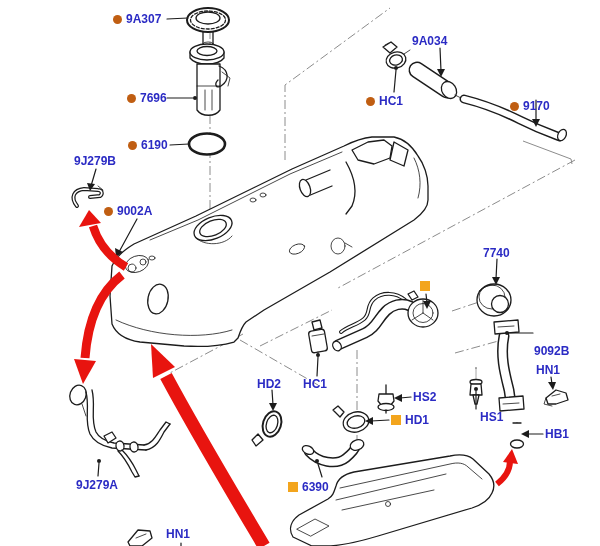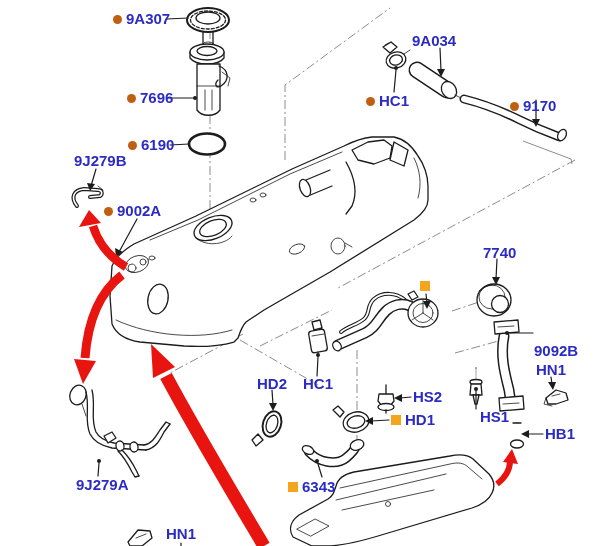--- a/index.html
+++ b/index.html
@@ -4,21 +4,21 @@
 <style>
   :root{
     --label:#2b2bc4; --bullet:#c05e12; --square:#f3a51d;
     --arrow:#e8140f; --line:#1c1c1c; --construction:#8c8c8c; --bg:#ffffff;
   }
   html,body{margin:0;padding:0;background:var(--bg);}
   #canvas{position:relative;width:600px;height:546px;background:var(--bg);overflow:hidden;
           font-family:"Liberation Sans", sans-serif;}
   #drawing{position:absolute;left:0;top:0;}
   .callout{position:absolute;display:flex;align-items:center;gap:4px;white-space:nowrap;
-           font-weight:bold;font-size:15px;color:var(--label);line-height:12px;cursor:pointer;}
+           font-weight:bold;font-size:12px;color:var(--label);line-height:12px;cursor:pointer;}
   .dot{width:9px;height:9px;border-radius:50%;background:var(--bullet);flex:0 0 auto;}
   .sq{width:10px;height:10px;background:var(--square);flex:0 0 auto;}
   
   .k{stroke:var(--line);fill:none;stroke-width:1.3;stroke-linecap:round;stroke-linejoin:round;}
   .kf{stroke:var(--line);fill:#fff;stroke-width:1.3;stroke-linejoin:round;}
   .thin{stroke-width:.8;}
   .t2{stroke-width:2;}
   .t25{stroke-width:2.6;}
   .dd{stroke:var(--construction);fill:none;stroke-width:1;stroke-dasharray:9 3 2 3;}
   .sol{stroke:var(--construction);fill:none;stroke-width:1;}
@@ -345,21 +345,21 @@
       <span>HD1</span>
     </div>
 <div class="callout" style="left:257px;top:378px">
       <span>HD2</span>
     </div>
 <div class="callout" style="left:303px;top:378px">
       <span>HC1</span>
     </div>
 <div class="callout" style="left:288px;top:481px">
       <span class="sq"></span>
-      <span>6343</span>
+      <span>6390</span>
     </div>
 <div class="callout" style="left:76px;top:479px">
       <span>9J279A</span>
     </div>
 <div class="callout" style="left:166px;top:528px">
       <span>HN1</span>
     </div>
 <div class="callout" style="left:420px;top:281px">
       <span class="sq"></span>
     </div>

